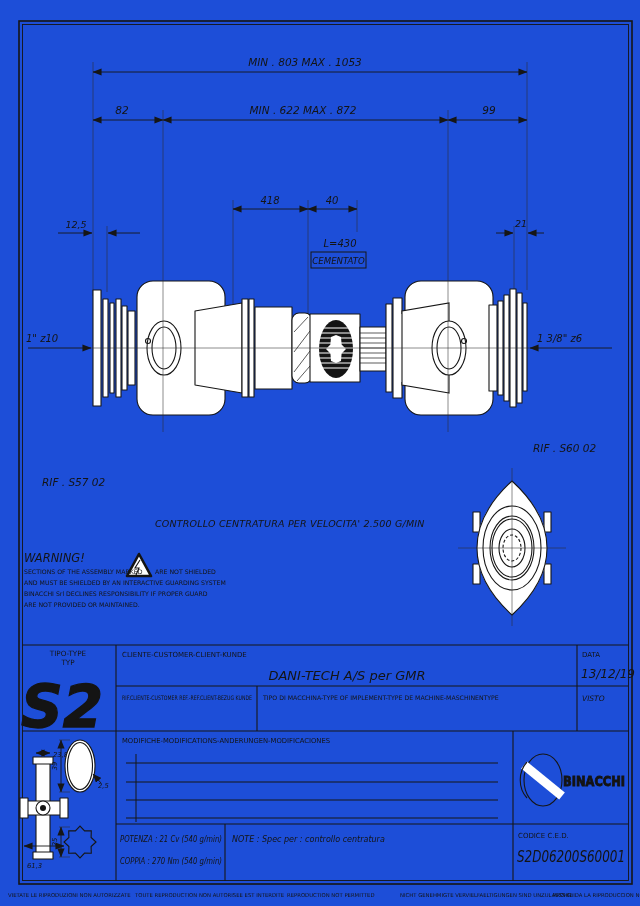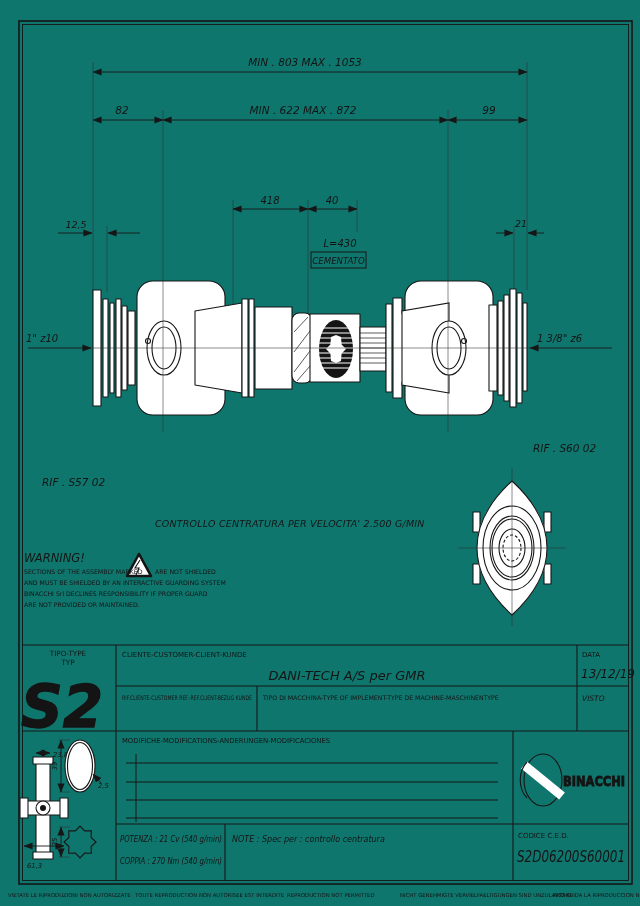--- a/index.html
+++ b/index.html
@@ -1,16 +1,16 @@
 <!DOCTYPE html>
 <html><head>
 <meta charset="utf-8">
 <style>
   html,body{margin:0;padding:0;background:#fff;}
-  .sheet{position:relative;width:640px;height:906px;background:#0f766e;overflow:hidden;text-align:right;}
+  .sheet{position:relative;width:640px;height:906px;background:#1d4ed8;overflow:hidden;text-align:right;}
   svg{position:absolute;left:0;top:0;}
   text{font-family:"DejaVu Sans",sans-serif;fill:#141414;}
   .it{font-style:italic;}
   .ln{stroke:#161616;stroke-width:1.1;fill:#fff;stroke-linejoin:round;}
   .lnn{stroke:#161616;stroke-width:1.1;fill:none;}
   .thin{stroke:#2c2c2c;stroke-width:0.55;fill:none;}
   .dim{stroke:#161616;stroke-width:0.9;fill:none;}
   .hatch{stroke:#161616;stroke-width:0.7;fill:none;}
   .tb{stroke:#161616;fill:none;}
 </style>

